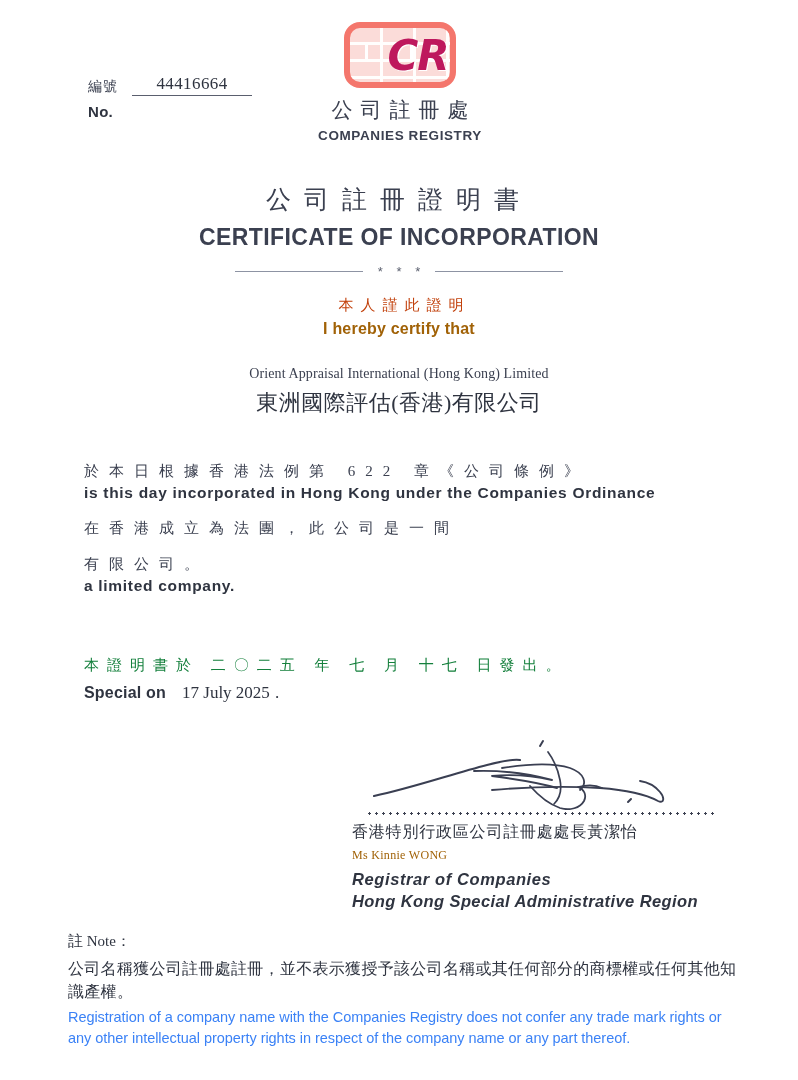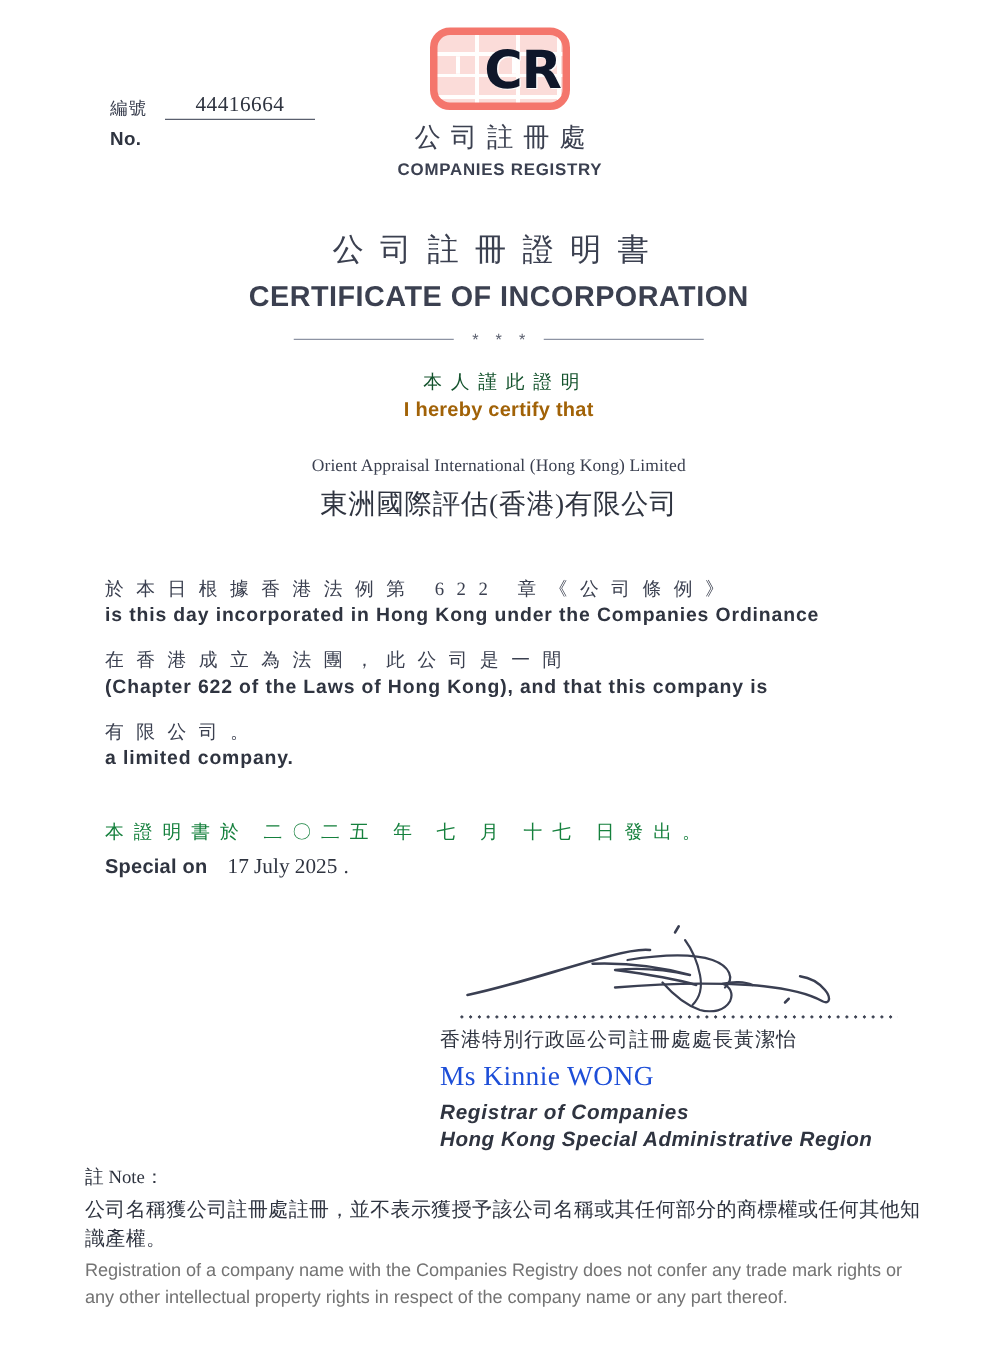--- a/index.html
+++ b/index.html
@@ -104,23 +104,24 @@
         transparent 18px, transparent 45px);
   }
   .logo-cr {
     position: absolute;
     inset: 0;
     display: flex;
     align-items: center;
     justify-content: center;
     font-family: "DejaVu Sans", sans-serif;
     font-weight: bold;
+    font-style: italic;
     font-size: 42px;
     letter-spacing: -1px;
-    color: #0f172a;
+    color: #be185d;
     text-shadow: 1px 1px 0 #ffffff;
     margin-left: 36px;
   }
   .logo-cn {
     margin-top: 8px;
     font-family: "Liberation Serif", "DejaVu Serif", serif;
     font-size: 21px;
     letter-spacing: 8px;
     padding-left: 8px;
     color: #3b4050;
@@ -180,21 +181,21 @@
     top: 296px;
     left: 0;
     width: 798px;
     text-align: center;
   }
   .certify-cn {
     font-family: "Liberation Serif", "DejaVu Serif", serif;
     font-size: 15px;
     letter-spacing: 7px;
     padding-left: 11px;
-    color: #14532d;
+    color: #c2410c;
   }
   .certify-en {
     margin-top: 5px;
     font-size: 16px;
     font-weight: bold;
     letter-spacing: 0.2px;
     color: #a16207;
   }
 
   
@@ -307,23 +308,23 @@
   .registrar-cn {
     margin-top: 7px;
     font-family: "Liberation Serif", "DejaVu Serif", serif;
     font-size: 16px;
     letter-spacing: 0.8px;
     color: #2f3440;
   }
   .registrar-name {
     margin-top: 5px;
     font-family: "Liberation Serif", "DejaVu Serif", serif;
-    font-size: 22px;
+    font-size: 12px;
     letter-spacing: 0.3px;
-    color: #1d4ed8;
+    color: #a16207;
   }
   .registrar-title {
     margin-top: 7px;
     font-size: 16.5px;
     font-weight: bold;
     font-style: italic;
     letter-spacing: 0.6px;
     color: #2f3440;
   }
   .registrar-region {
@@ -354,21 +355,21 @@
     line-height: 1.45;
     letter-spacing: 0.3px;
     color: #2f3440;
     max-width: 672px;
   }
   .note-en {
     margin-top: 4px;
     font-size: 14.5px;
     line-height: 1.42;
     letter-spacing: -0.05px;
-    color: #737373;
+    color: #3b82f6;
     max-width: 678px;
   }
 </style>
 </head>
 <body>
 
 <div class="header">
 
   <div class="cert-no-block">
     <div class="cert-no-row">
@@ -412,21 +413,20 @@
   <div class="company-cn">東洲國際評估(香港)有限公司</div>
 </div>
 
 <div class="body-block">
   <div class="body-pair">
     <div class="body-cn">於本日根據香港法例第 622 章《公司條例》</div>
     <div class="body-en">is this day incorporated in Hong Kong under the Companies Ordinance</div>
   </div>
   <div class="body-pair">
     <div class="body-cn">在香港成立為法團，此公司是一間</div>
-    <div class="body-en">(Chapter 622 of the Laws of Hong Kong), and that this company is</div>
   </div>
   <div class="body-pair">
     <div class="body-cn">有限公司。</div>
     <div class="body-en">a limited company.</div>
   </div>
 </div>
 
 <div class="issued-block">
   <div class="issued-cn">本證明書於 二〇二五 年 七 月 十七 日發出。</div>
   <div class="issued-en-row">

